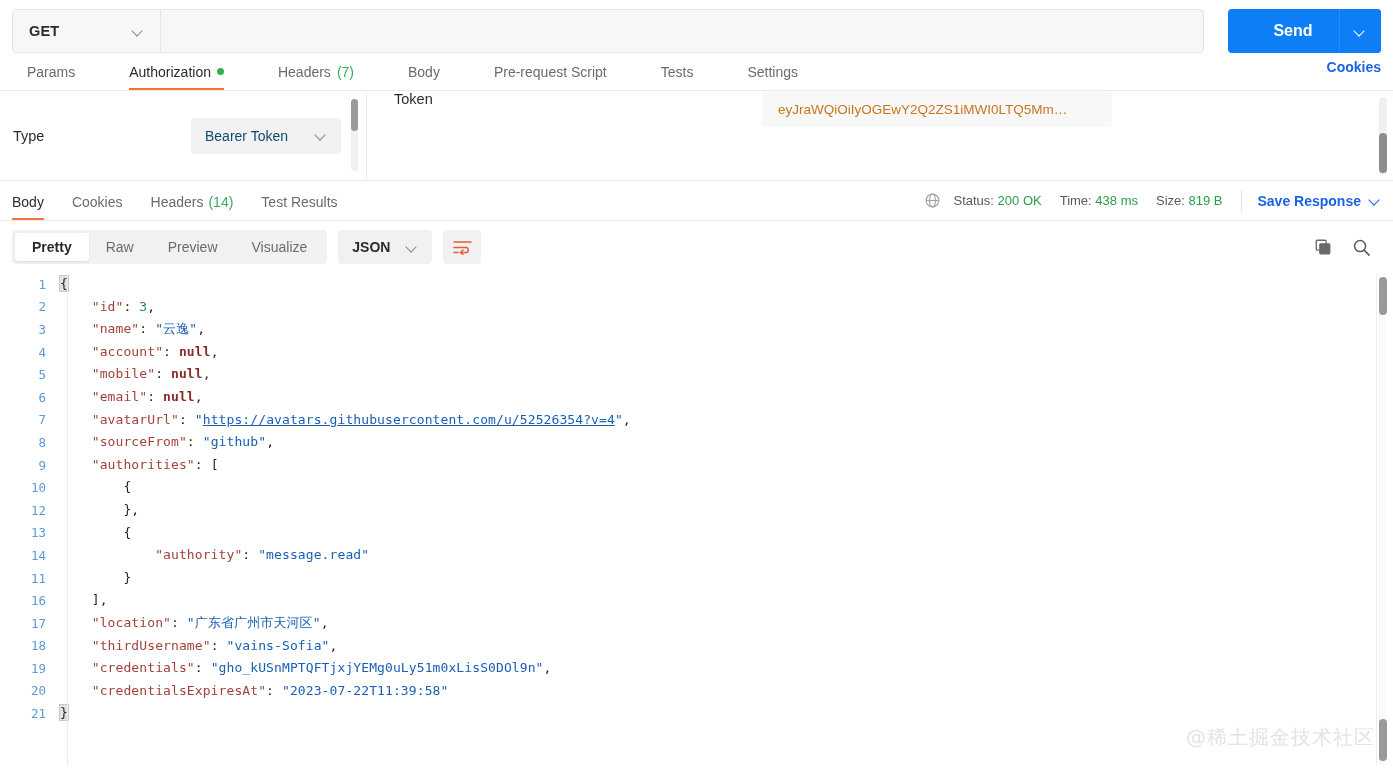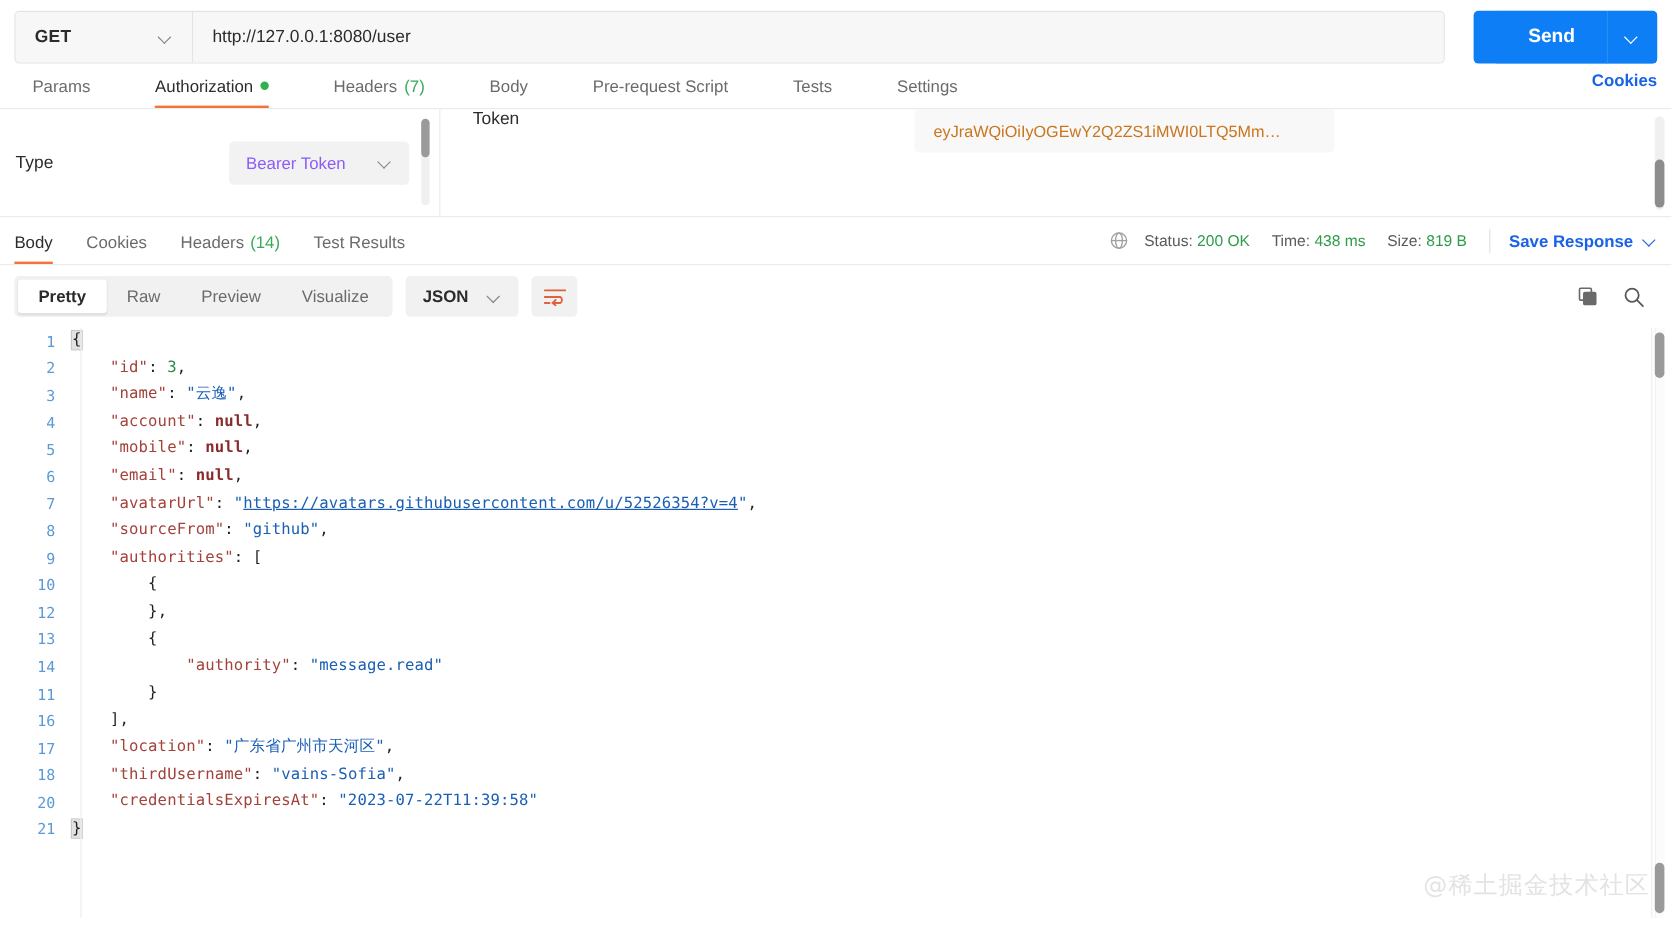--- a/index.html
+++ b/index.html
@@ -93,21 +93,21 @@
   .auth-left {
     position: relative; width: 366px; height: 100%;
     display: flex; align-items: center; padding-left: 13px;
   }
   .auth-label { font-size: 14.5px; color: #2b2b2b; width: 178px; }
   .type-select {
     display: flex; align-items: center; justify-content: space-between;
     width: 150px; height: 36px; padding: 0 14px;
     background: #f2f2f2; border-radius: 4px; cursor: pointer;
   }
-  .type-select .t-label { font-size: 14px; color: #8b5cf6; }
+  .type-select .t-label { font-size: 14px; color: #0c4a6e; }
   .vdiv { width: 1px; background: #ebebeb; height: 100%; }
   .inner-scroll {
     position: absolute; right: 8px; top: 8px;
     width: 7px; height: 72px; border-radius: 4px; background: #f0f0f0;
     cursor: pointer;
   }
   .inner-scroll .thumb {
     position: absolute; left: 0; top: 0;
     width: 7px; height: 32px; border-radius: 4px; background: #9a9a9a;
   }
@@ -243,21 +243,20 @@
 <body>
 
 <div class="app">
 
   <div class="urlbar">
     <div class="method-url">
       <div class="method-sel">
         <span class="m-label">GET</span>
         <span class="chev"></span>
       </div>
-      <div class="url-input">http://127.0.0.1:8080/user</div>
     </div>
     <div class="send-wrap">
       <button class="send-btn">Send</button>
       <div class="send-caret">
         <span class="chev blue"></span>
       </div>
     </div>
   </div>
 
   <div class="req-tabs">
@@ -449,20 +448,24 @@
         </div>
         <div class="code-row">
           <div class="ln">17</div>
           <div class="code"><span>    </span><span class="k">"location"</span><span class="p">: </span><span class="s">"广东省广州市天河区"</span><span class="p">,</span></div>
         </div>
         <div class="code-row">
           <div class="ln">18</div>
           <div class="code"><span>    </span><span class="k">"thirdUsername"</span><span class="p">: </span><span class="s">"vains-Sofia"</span><span class="p">,</span></div>
         </div>
         <div class="code-row">
+          <div class="ln">19</div>
+          <div class="code"><span>    </span><span class="k">"credentials"</span><span class="p">: </span><span class="s">"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"</span><span class="p">,</span></div>
+        </div>
+        <div class="code-row">
           <div class="ln">20</div>
           <div class="code"><span>    </span><span class="k">"credentialsExpiresAt"</span><span class="p">: </span><span class="s">"2023-07-22T11:39:58"</span></div>
         </div>
         <div class="code-row">
           <div class="ln">21</div>
           <div class="code"><span></span><span class="p brk-hl">}</span></div>
         </div>
       </div>
 
     <div class="pane-edge"></div>

